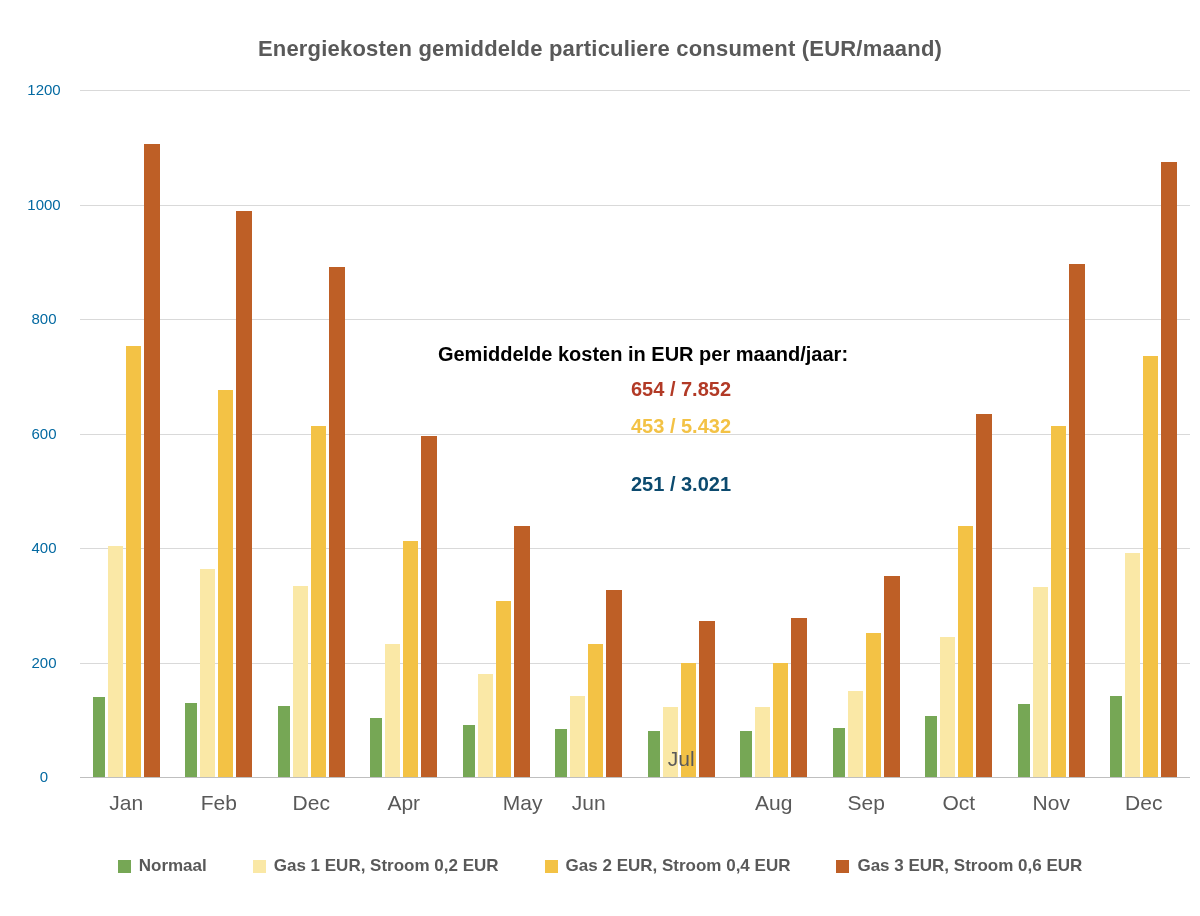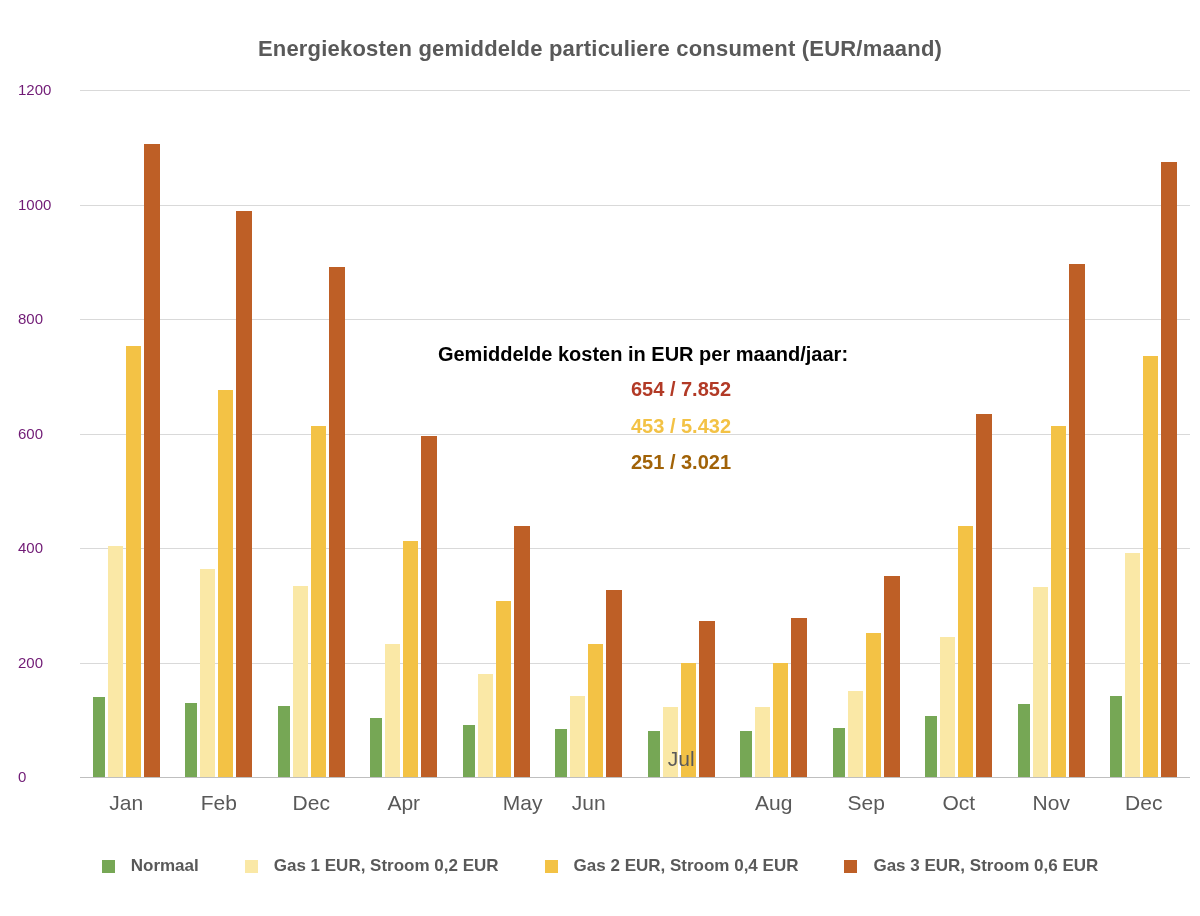--- a/index.html
+++ b/index.html
@@ -1,32 +1,32 @@
 <!DOCTYPE html>
 <html><head>
 <meta charset="utf-8">
 <style>
   html,body{margin:0;padding:0;background:#ffffff;}
   body{font-family:"Liberation Sans",sans-serif;}
   .canvas{position:relative;width:1200px;height:916px;background:#ffffff;overflow:hidden;}
   .title{position:absolute;top:36px;left:0;width:100%;text-align:center;
          font-size:22px;font-weight:bold;color:#595959;letter-spacing:.2px;}
-  .ytick{position:absolute;width:52px;text-align:left;font-size:15px;color:#701a75;}
+  .ytick{position:absolute;width:52px;text-align:center;font-size:15px;color:#0369a1;}
   .gridline{position:absolute;height:1px;background:#d9d9d9;}
   .gridline.zero{background:#bfbfbf;}
   .bar-group{position:absolute;display:flex;align-items:flex-end;justify-content:center;gap:3px;}
   .bar{flex:0 0 auto;}
   .xlabel{position:absolute;font-size:21px;color:#595959;text-align:center;}
   .annot-head{position:absolute;left:420px;top:343px;width:446px;text-align:center;
               font-size:20px;font-weight:bold;color:#000000;}
   .annot-lines{position:absolute;left:531px;top:371px;width:300px;text-align:center;}
   .annot-line{font-size:20px;font-weight:bold;line-height:36.5px;}
   .legend{position:absolute;left:0;top:856px;width:100%;display:flex;
           justify-content:center;align-items:center;gap:46px;}
-  .legend-item{display:flex;align-items:center;gap:16px;}
+  .legend-item{display:flex;align-items:center;gap:8px;}
   .legend-swatch{width:13px;height:13px;flex:0 0 auto;}
   .legend-label{font-size:17px;font-weight:bold;color:#595959;white-space:nowrap;}
 </style>
 </head>
 <body>
 
 <div class="canvas">
   <div class="title">Energiekosten gemiddelde particuliere consument (EUR/maand)</div>
   <div id="plot">
       <div class="gridline zero" style="left: 80px; width: 1110px; top: 777px;"></div>
@@ -126,21 +126,21 @@
         <div class="bar" style="width: 15px; height: 420.788px; background: rgb(243, 194, 69);"></div>
         <div class="bar" style="width: 16px; height: 614.865px; background: rgb(190, 95, 38);"></div>
       </div>
       <div class="xlabel" style="left: 1097.5px; width: 92.5px; top: 791px;">Dec</div>
     </div>
   <div>
     <div class="annot-head">Gemiddelde kosten in EUR per maand/jaar:</div>
     <div class="annot-lines" id="annot-lines">
         <div class="annot-line" style="color: rgb(178, 58, 38);">654 / 7.852</div>
         <div class="annot-line" style="color: rgb(243, 194, 69);">453 / 5.432</div>
-        <div class="annot-line" style="color: #a16207;">251 / 3.021</div>
+        <div class="annot-line" style="color: #0c4a6e; margin-top: 22px;">251 / 3.021</div>
       </div>
   </div>
   <div class="legend" id="legend">
       <div class="legend-item">
         <div class="legend-swatch" style="background: rgb(118, 167, 85);"></div>
         <div class="legend-label">Normaal</div>
       </div>
       <div class="legend-item">
         <div class="legend-swatch" style="background: rgb(250, 232, 166);"></div>
         <div class="legend-label">Gas 1 EUR, Stroom 0,2 EUR</div>

